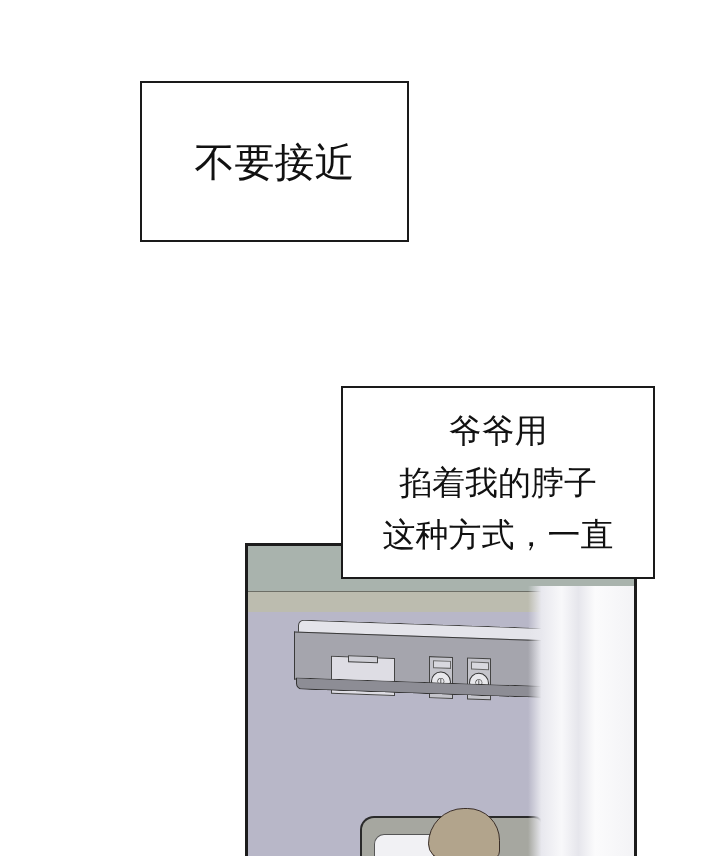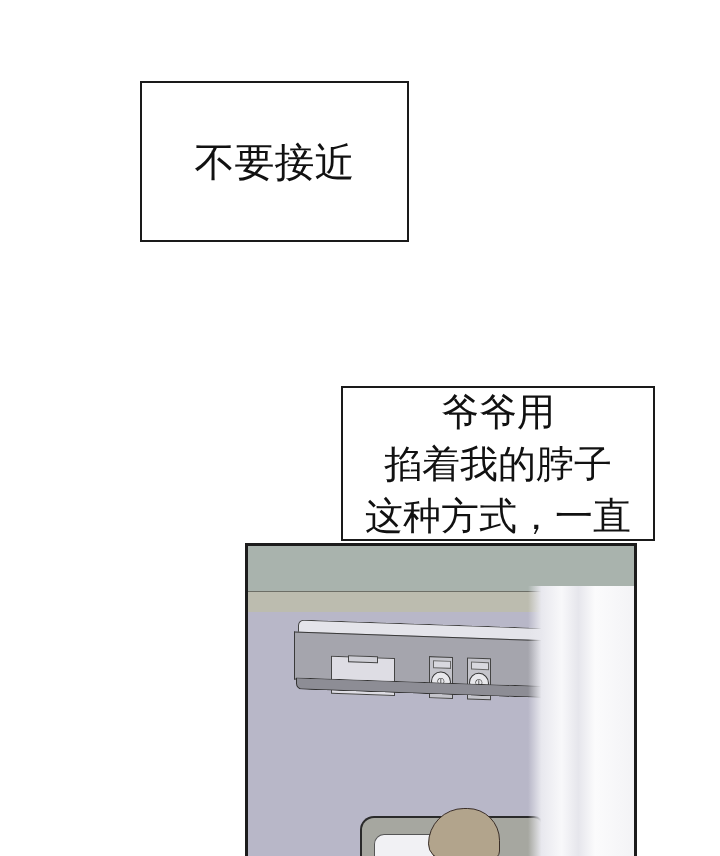--- a/index.html
+++ b/index.html
@@ -3,21 +3,21 @@
 <meta charset="utf-8">
 <style>
   html, body { margin:0; padding:0; }
   body { width:720px; height:856px; background:#ffffff; position:relative; overflow:hidden;
          font-family:"DejaVu Sans", sans-serif; }
   .caption { position:absolute; background:#ffffff; border:2px solid #1a1a1a; box-sizing:border-box;
              display:flex; flex-direction:column; align-items:center; justify-content:center;
              color:#111; text-align:right; }
   .caption .line { display:block; white-space:nowrap; }
   #cap1 { left:140px; top:81px; width:269px; height:161px; font-size:40px; line-height:50px; z-index:5; }
-  #cap2 { left:341px; top:386px; width:314px; height:155px; font-size:38px; line-height:52px; z-index:5; }
+  #cap2 { left:341px; top:386px; width:314px; height:193px; font-size:33px; line-height:52px; z-index:5; }
 
   #panel { position:absolute; left:245px; top:543px; width:392px; height:320px;
            border:3px solid #1c1c1c; border-bottom:none; box-sizing:border-box; overflow:hidden; background:#b9b8c9; }
   .band-top { position:absolute; left:0; top:0; width:100%; height:45px; background:#a9b3ad; }
   .band-tan { position:absolute; left:0; top:45px; width:100%; height:20px; background:#bcbcaf;
               border-top:1px solid #6c6e66; border-bottom:1px solid #6c6e66; }
   .wall { position:absolute; left:0; top:66px; width:100%; height:260px; background:#b8b7c8; }
 
   .rail { position:absolute; left:42px; top:78px; width:260px; height:86px; }
   .rail-top { position:absolute; left:8px; top:0; width:260px; height:12px; background:#e4e4ea;

